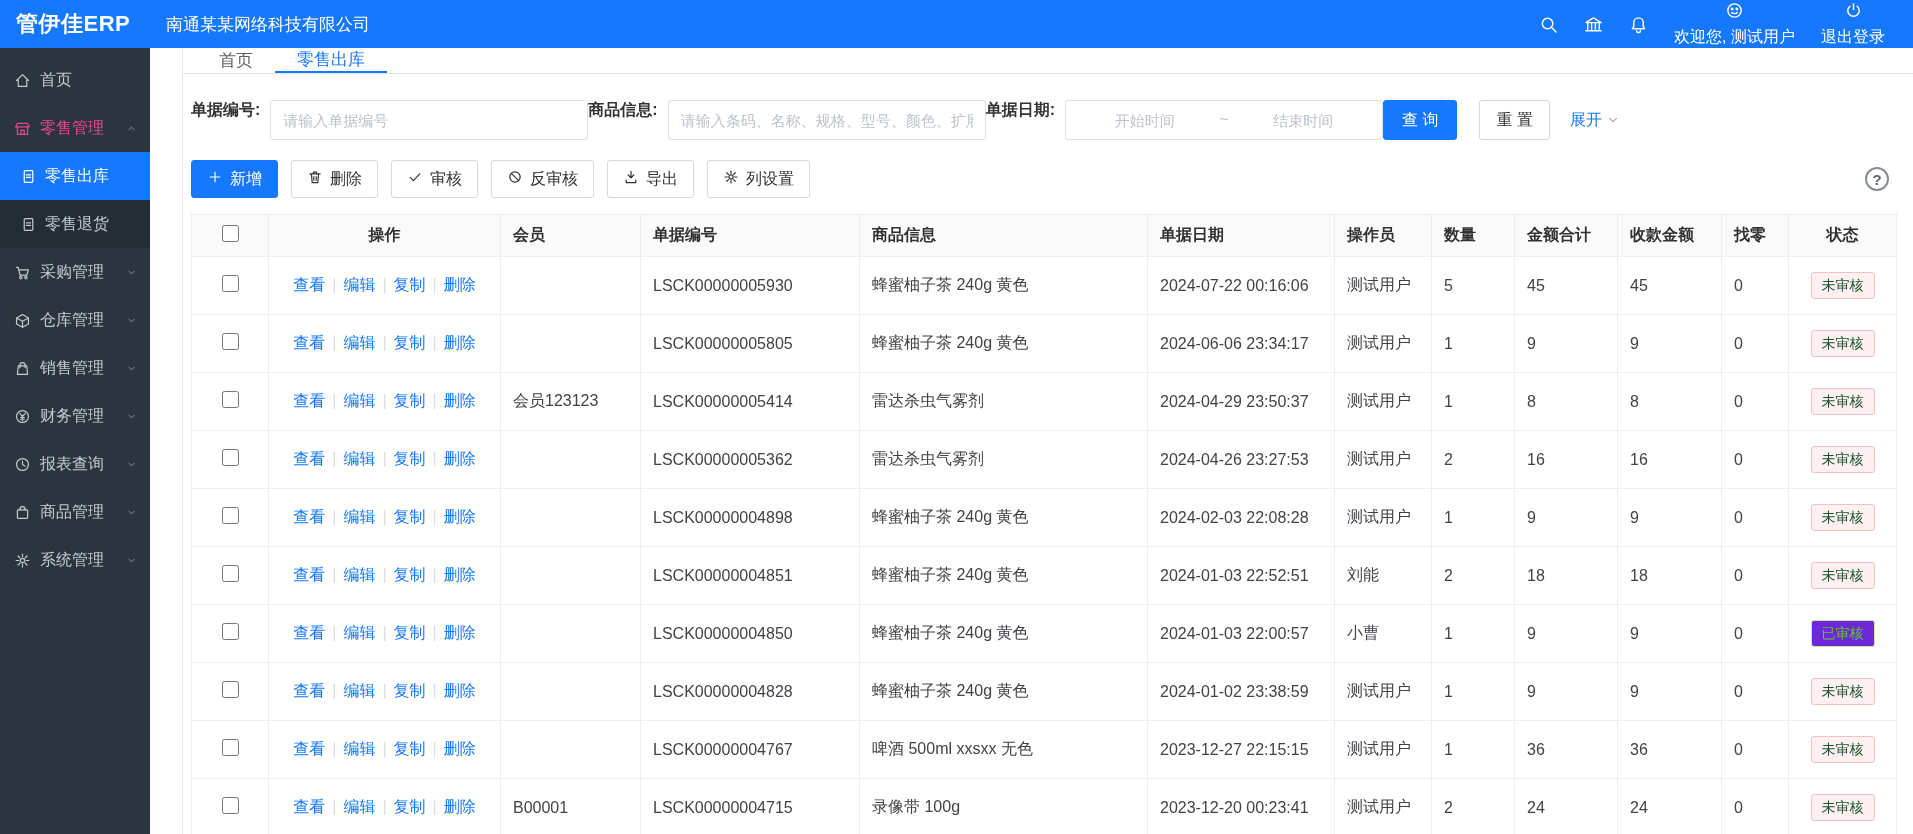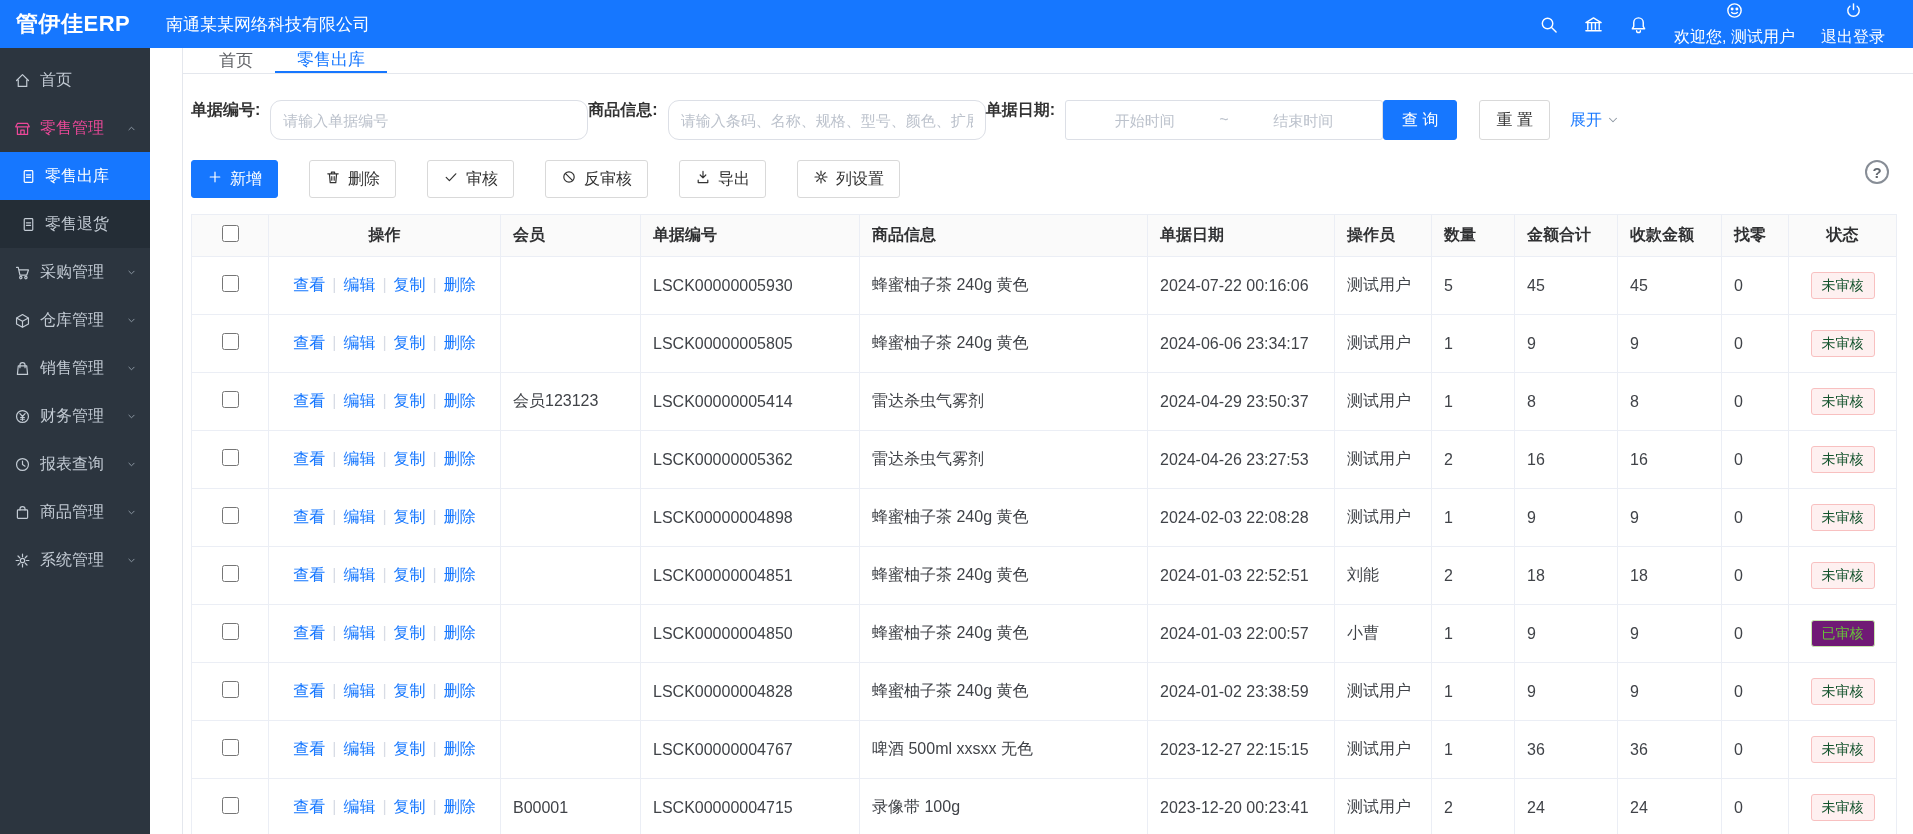--- a/index.html
+++ b/index.html
@@ -34,49 +34,49 @@
   .tabbar { height:42px; border-bottom:1px solid #e4e7ed; display:flex; align-items:stretch; padding-left:14px; }
   .tab { display:flex; align-items:center; padding:0 22px; font-size:17px; color:#606266; cursor:pointer; }
   .tab.active { color:#1677ff; border-bottom:2px solid #1677ff; }
 
   
   .content { padding:0 24px 0 8px; }
 
   .filters { display:flex; align-items:center; margin-top:26px; }
   .group { display:flex; align-items:flex-start; }
   .f-label { font-weight:700; font-size:16px; margin-right:10px; white-space:nowrap; }
-  .f-input { width:318px; height:40px; border:1px solid #dcdfe6; border-radius:11px; padding:0 12px; font-size:15px; color:#333; outline:none; font-family:inherit; }
+  .f-input { width:318px; height:40px; border:1px solid #dcdfe6; border-radius:3px; padding:0 12px; font-size:15px; color:#333; outline:none; font-family:inherit; }
   .f-input::placeholder, .date-range input::placeholder { color:#bcc2cc; }
   .date-range { width:318px; height:40px; border:1px solid #dcdfe6; border-radius:3px; display:flex; align-items:center; padding:0 8px; }
   .date-range input { flex:1; min-width:0; border:none; outline:none; font-size:15px; text-align:center; font-family:inherit; color:#333; }
   .tilde { color:#bcc2cc; padding:0 4px; }
   .btn-search { height:40px; padding:0 18px; background:#1677ff; color:#fff; border:1px solid #1677ff; border-radius:3px; font-size:16px; cursor:pointer; font-family:inherit; white-space:nowrap; }
   .btn-reset { height:40px; padding:0 16px; background:#fff; color:#333; border:1px solid #d9d9d9; border-radius:3px; font-size:16px; cursor:pointer; margin-left:22px; font-family:inherit; white-space:nowrap; }
   .expand-link { color:#1677ff; font-size:16px; margin-left:20px; display:inline-flex; align-items:center; gap:4px; cursor:pointer; }
   .expand-link svg { width:14px; height:14px; }
 
-  .toolbar { display:flex; gap:31px; margin-top:20px; }
+  .toolbar { display:flex; align-items:center; gap:13px; margin-top:20px; }
   .btn { display:inline-flex; align-items:center; gap:7px; height:38px; padding:0 15px; border:1px solid #d9d9d9; border-radius:3px; background:#fff; font-size:16px; color:#333; cursor:pointer; font-family:inherit; white-space:nowrap; }
   .btn svg { width:16px; height:16px; }
   .btn.primary { background:#1677ff; border-color:#1677ff; color:#fff; }
   .help { margin-left:auto; width:24px; height:24px; border:2px solid #878d96; border-radius:50%; color:#60666e; display:flex; align-items:center; justify-content:center; font-size:15px; font-weight:700; cursor:pointer; }
 
   
   .table-wrap { margin-top:16px; }
   table { border-collapse:collapse; table-layout:fixed; width:1705px; }
   th, td { border:1px solid #ebeef5; font-size:16px; color:#404348; padding:0 12px; height:46px; overflow:hidden; white-space:nowrap; text-overflow:ellipsis; text-align:left; }
   th { background:#fafafa; color:#303133; font-weight:700; height:42px; }
   .center { text-align:center; }
   td.ops { padding:18px 6px; }
   .op-link { color:#1677ff; cursor:pointer; }
   .op-sep { color:#d8dce5; margin:0 7px; }
   input[type=checkbox] { width:17px; height:17px; accent-color:#1677ff; cursor:pointer; }
   .badge { display:inline-block; padding:4px 10px; font-size:14px; border-radius:3px; border:1px solid; line-height:1.2; }
   .badge.pending { color:#14532d; background:#fef0f0; border-color:#f8c0c0; }
-  .badge.approved { color:#67c23a; background:#701a75; border-color:#c7e6ac; }
+  .badge.approved { color:#67c23a; background:#6d28d9; border-color:#c7e6ac; }
 
   
   .pagination { width:1705px; display:flex; align-items:center; justify-content:flex-end; gap:10px; margin-top:16px; font-size:15px; color:#606266; }
   .total { margin-right:8px; }
   .page-arrow { background:none; border:none; color:#a9b0ba; display:inline-flex; align-items:center; cursor:pointer; padding:0 2px; }
   .page-arrow.next { color:#606266; }
   .page-arrow svg { width:14px; height:14px; }
   .pages { display:inline-flex; gap:14px; align-items:center; }
   .page-num { min-width:32px; height:32px; border:none; background:none; color:#606266; font-size:15px; cursor:pointer; font-family:inherit; }
   .page-num.current { border:1px solid #1677ff; border-radius:3px; color:#1677ff; background:#fff; }

